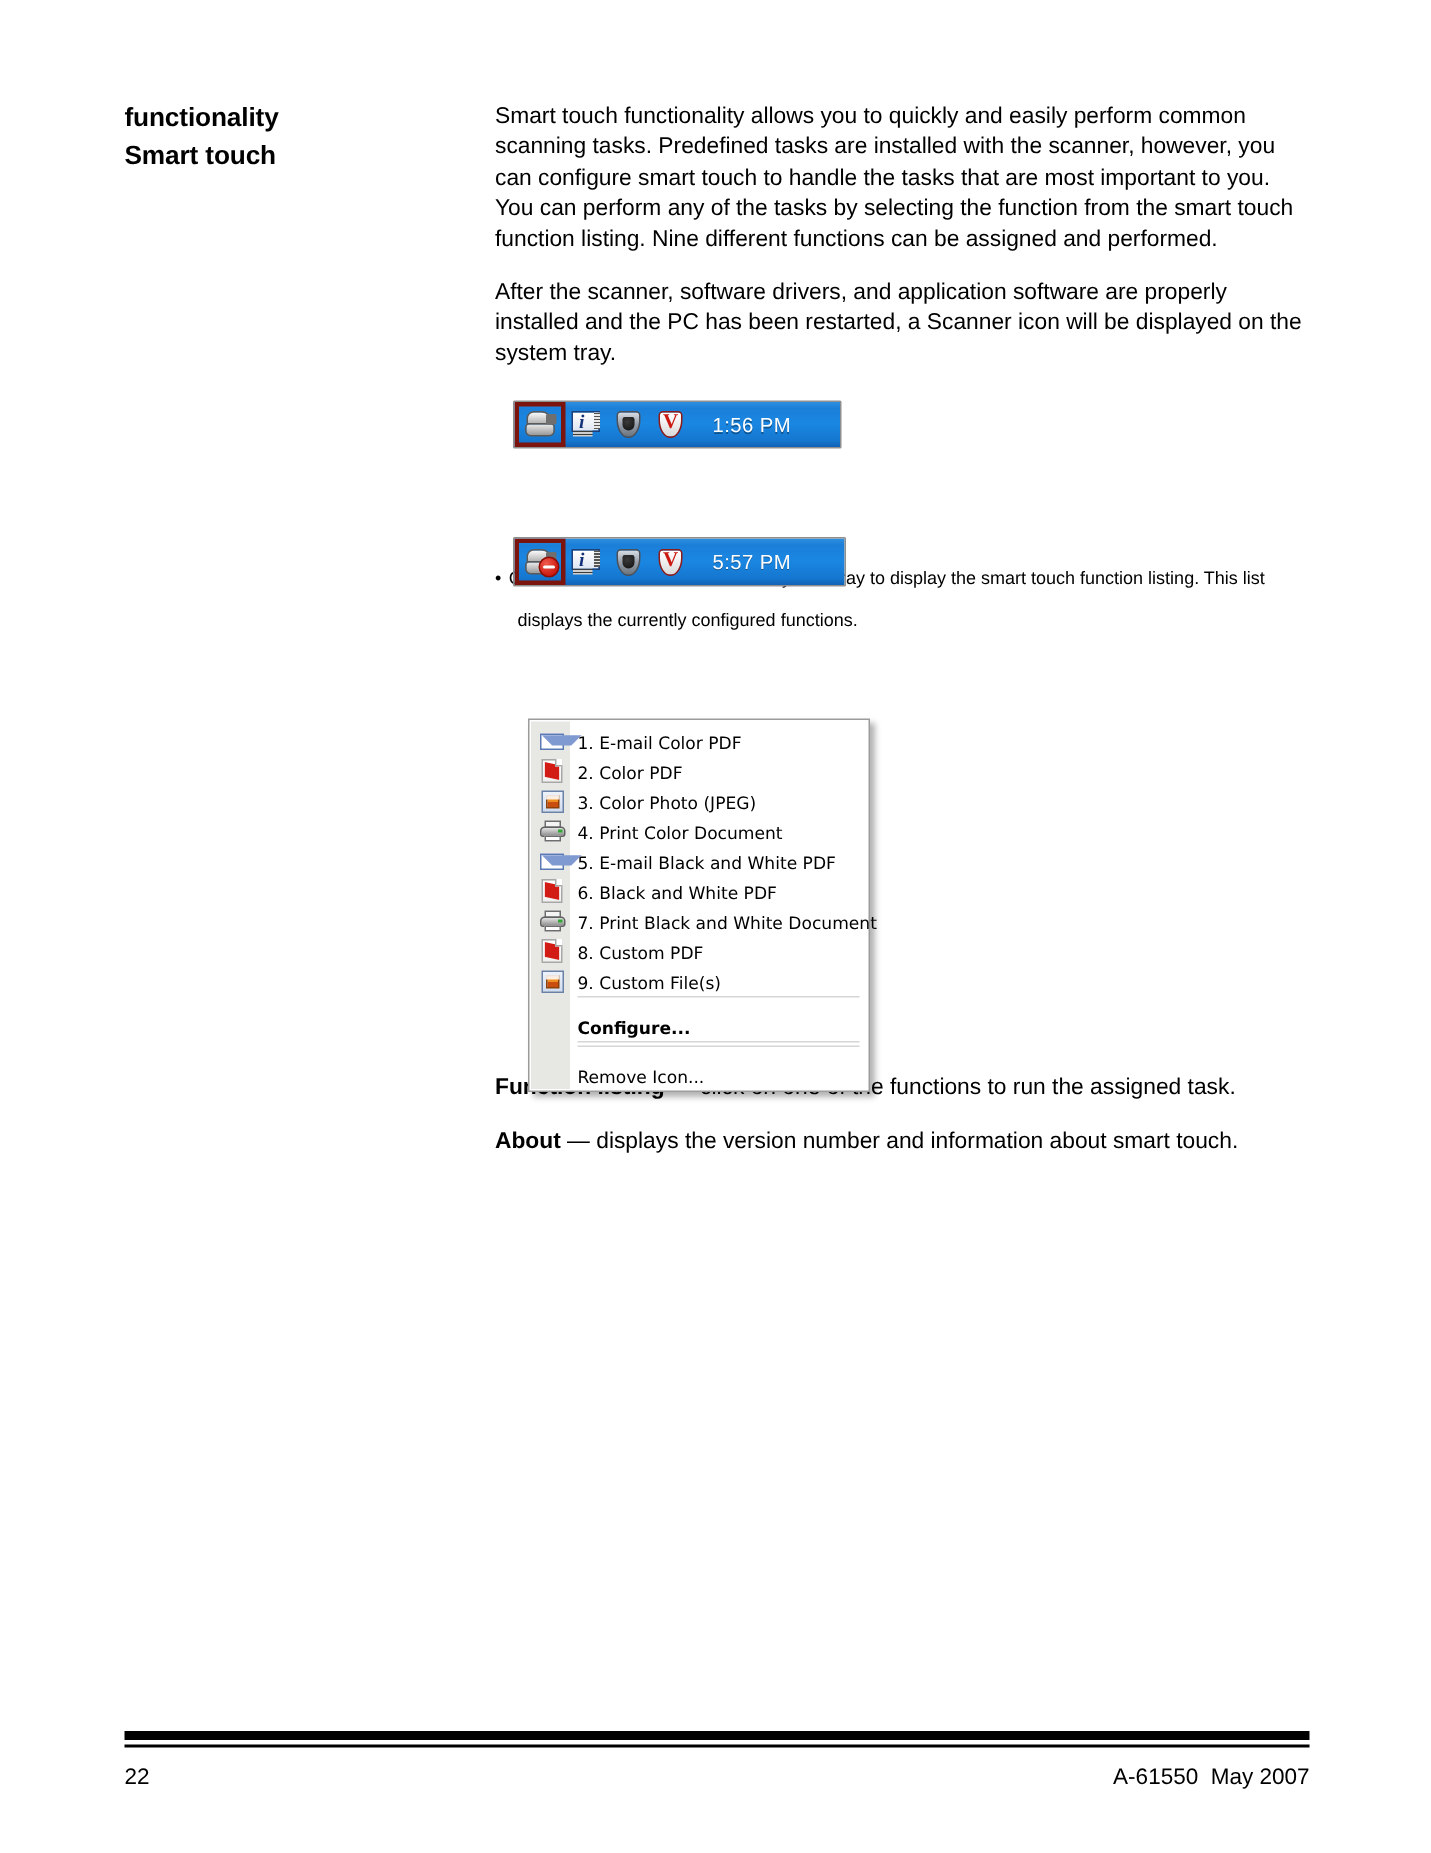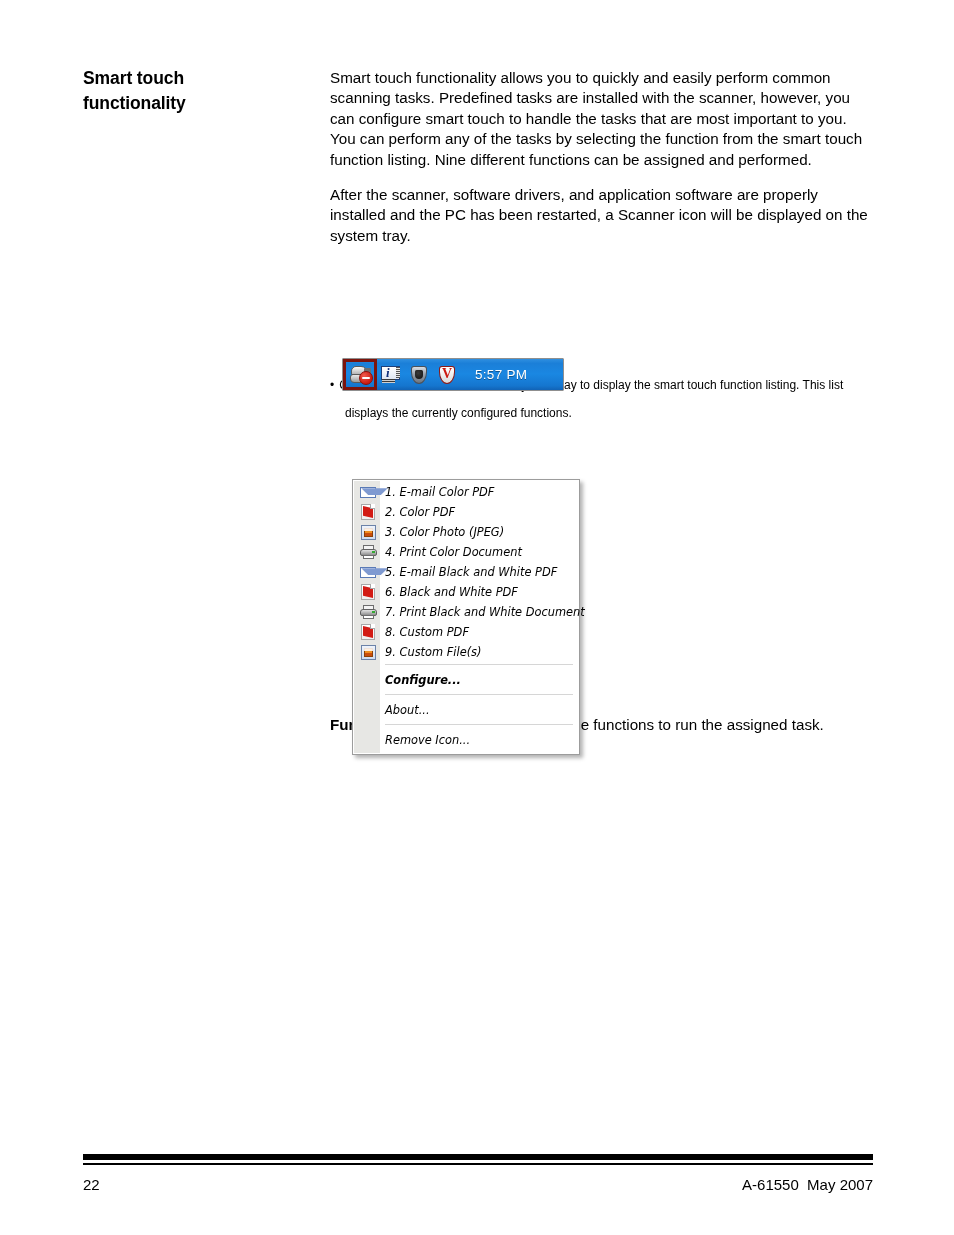--- a/index.html
+++ b/index.html
@@ -205,25 +205,24 @@
   }
   .ctxmenu .gutter {
     position: absolute;
     left: 1px; top: 1px; bottom: 1px;
     width: 26px;
     background: #e7e7e4;
   }
   .mi {
     position: relative;
     display: flex;
-    align-items: center;
+    align-items: flex-end;
     height: 20px;
     padding-left: 4px;
     z-index: 2;
-    font-style: italic;
   }
   .mi .mi-ico {
     width: 22px;
     min-width: 22px;
     height: 16px;
     display: flex;
     align-items: center;
     justify-content: center;
     margin-right: 6px;
   }
@@ -347,45 +346,71 @@
     font-size: 15px;
     white-space: pre;
   }
 </style>
 </head>
 <body>
 
 <div class="page">
 
   <div class="section-heading">
+    <div>functionality</div>
     <div>Smart touch</div>
-    <div>functionality</div>
   </div>
 
   <div class="body-col">
 
     <p class="para">Smart touch functionality allows you to quickly and easily perform common scanning tasks. Predefined tasks are installed with the scanner, however, you can configure smart touch to handle the tasks that are most important to you. You can perform any of the tasks by selecting the function from the smart touch function listing. Nine different functions can be assigned and performed.</p>
 
     <p class="para">After the scanner, software drivers, and application software are properly installed and the PC has been restarted, a Scanner icon will be displayed on the system tray.</p>
 
     <div style="height:54px"></div>
 
 
     <div style="height:56px"></div>
 
     <p class="bullet"><span class="dot">•</span><span>Click on the Scanner icon on the system tray to display the smart touch function listing. This list displays the currently configured functions.</span></p>
 
     <div style="height:288px"></div>
 
     <p class="defn"><b>Function listing</b><span> — </span><span>click on one of the functions to run the assigned task.</span></p>
 
 
+    <p class="defn"><b>About</b><span> — </span><span>displays the version number and information about smart touch.</span></p>
 
   </div>
 
+  <div class="tray" style="left:342px; top:267px; width:219px; height:32px;">
+    <div class="tray-icons">
+      <div class="tray-slot boxed">
+        <span class="ico-scanner">
+          <span class="lid"></span>
+            <span class="base"></span>
+            <span class="notch"></span>
+        </span>
+      </div>
+      <div class="tray-slot">
+        <span class="ico-info">
+          <span class="card"></span>
+            <span class="corner"></span>
+            <span class="stripe"></span>
+        </span>
+      </div>
+      <div class="tray-slot">
+        <span class="ico-shield"></span>
+      </div>
+      <div class="tray-slot">
+        <span class="ico-vshield"></span>
+      </div>
+    </div>
+    <div class="tray-clock">1:56 PM</div>
+  </div>
 
   <div class="tray" style="left:342px; top:358px; width:222px; height:33px;">
     <div class="tray-icons">
       <div class="tray-slot boxed">
         <span class="ico-scanner">
           <span class="lid"></span>
             <span class="base"></span>
             <span class="notch"></span>
           <span class="nogo"></span>
         </span>
@@ -476,23 +501,20 @@
     </div>
 
     <div class="sep"></div>
 
     <div class="mi cmd bold">
       <span class="mi-label">Configure...</span>
     </div>
 
     <div class="sep"></div>
 
-    <div class="mi cmd">
-      <span class="mi-label">About...</span>
-    </div>
 
     <div class="sep"></div>
 
     <div class="mi cmd">
       <span class="mi-label">Remove Icon...</span>
     </div>
   </div>
 
   <div class="footer-rule-thick"></div>
   <div class="footer-rule-thin"></div>

